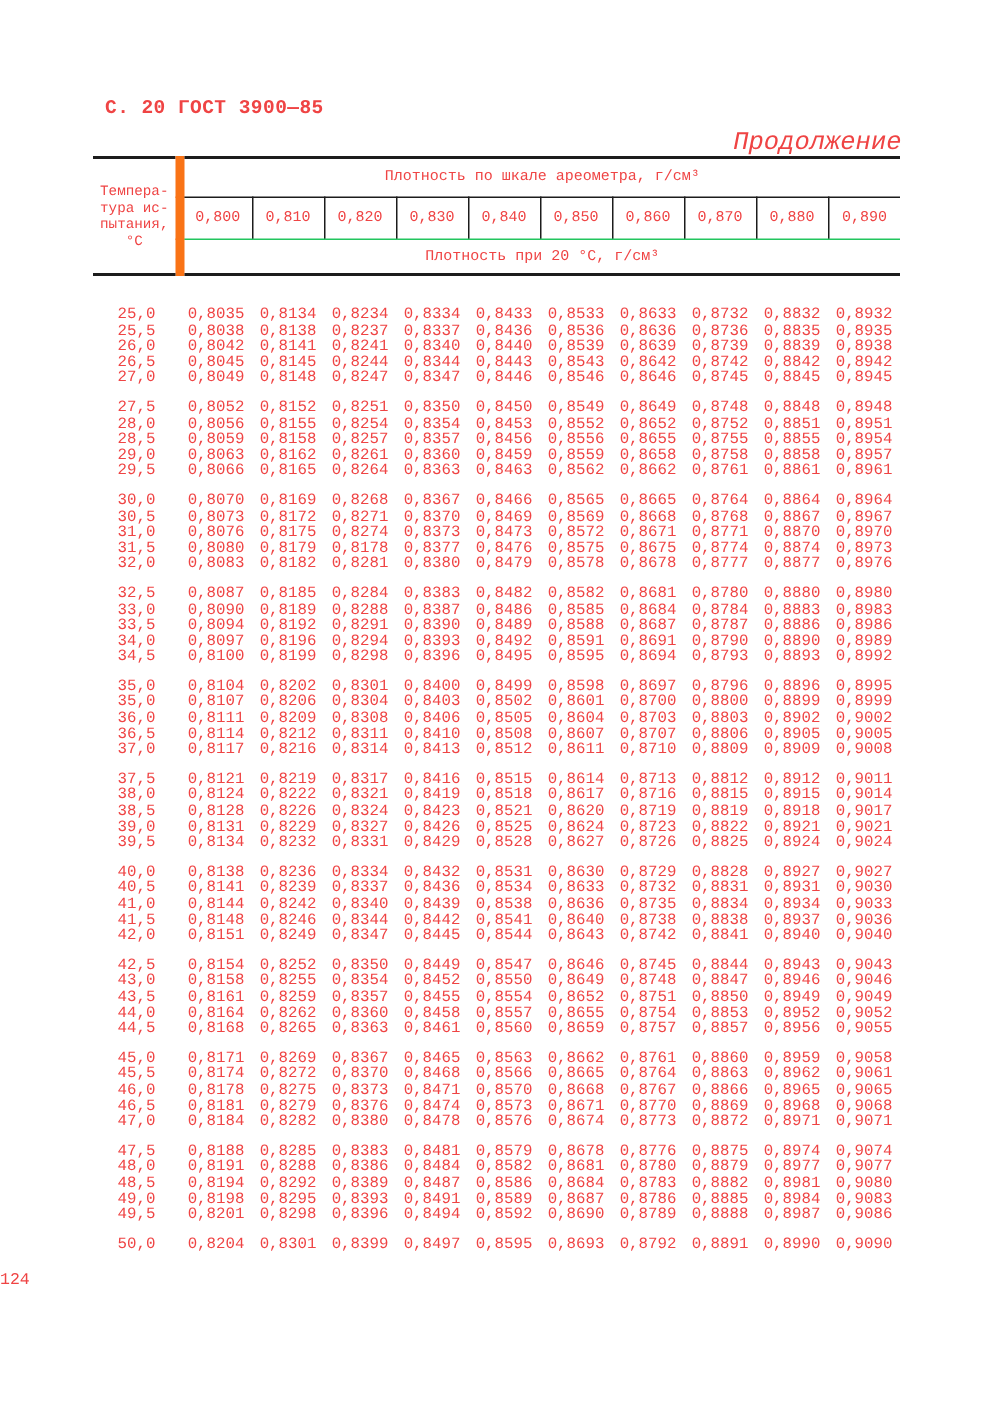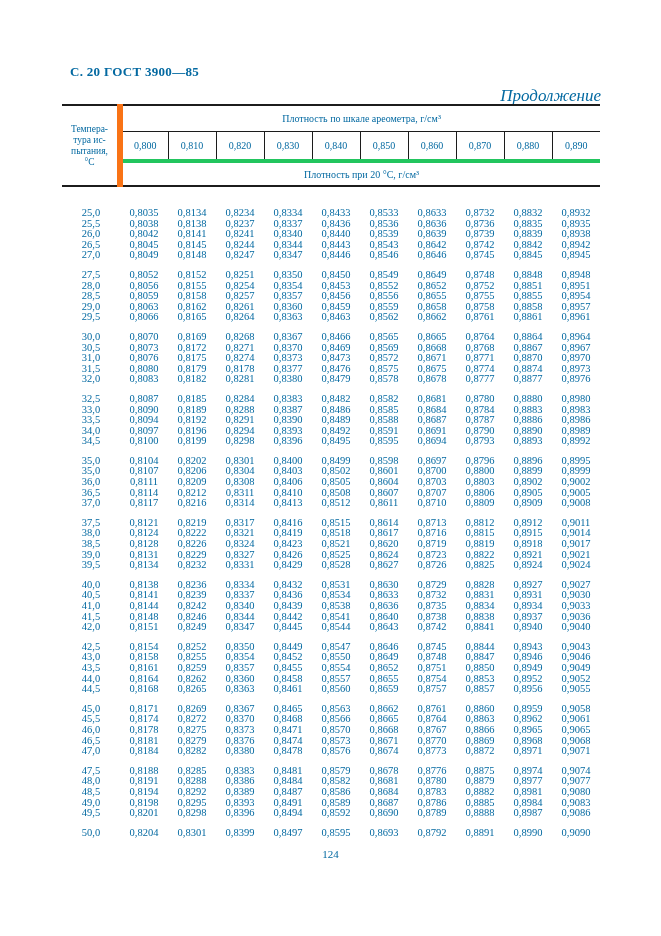--- a/index.html
+++ b/index.html
@@ -1,22 +1,22 @@
 <!DOCTYPE html>
 <html><head>
 <meta charset="utf-8">
 <style>
   html, body { margin: 0; padding: 0; background: #ffffff; }
   .page {
     position: relative;
     width: 661px;
     height: 936px;
     background: #ffffff;
-    font-family: Liberation Serif, serif;
-    color: #0369a1;
+    font-family: Liberation Mono, monospace;
+    color: #ef4444;
     overflow: hidden;
   }
   .doc-header {
     position: absolute;
     left: 70px;
     top: 64px;
     font-size: 13px;
     font-weight: bold;
     letter-spacing: 0.3px;
     white-space: nowrap;
@@ -52,21 +52,21 @@
     line-height: 11px;
     white-space: pre-line;
   }
   th.span-h {
     border-bottom: 1px solid #1c1c1c;
     height: 25px;
     font-size: 10px;
   }
   th.col-h {
     border-right: 1px solid #1c1c1c;
-    border-bottom: 4px solid #22c55e;
+    border-bottom: 1px solid #22c55e;
     height: 27px;
     font-size: 10px;
   }
   th.col-h:last-child { border-right: none; }
   th.sub-h {
     height: 22px;
     font-size: 10px;
     border-bottom: 2px solid #1c1c1c;
   }
   tbody td {
@@ -78,21 +78,20 @@
     height: 10.6px;
     white-space: nowrap;
   }
   tbody tr.first-data-row td { padding-top: 21px; }
   tbody tr.spacer td { height: 9px; }
   .page-number {
     position: absolute;
     top: 848px;
     left: 0;
     width: 661px;
-    text-align: center;
     font-size: 11px;
   }
 </style>
 </head>
 <body>
 
 <div class="page">
   <div class="doc-header">С. 20 ГОСТ 3900—85</div>
   <div class="continuation">Продолжение</div>
 

